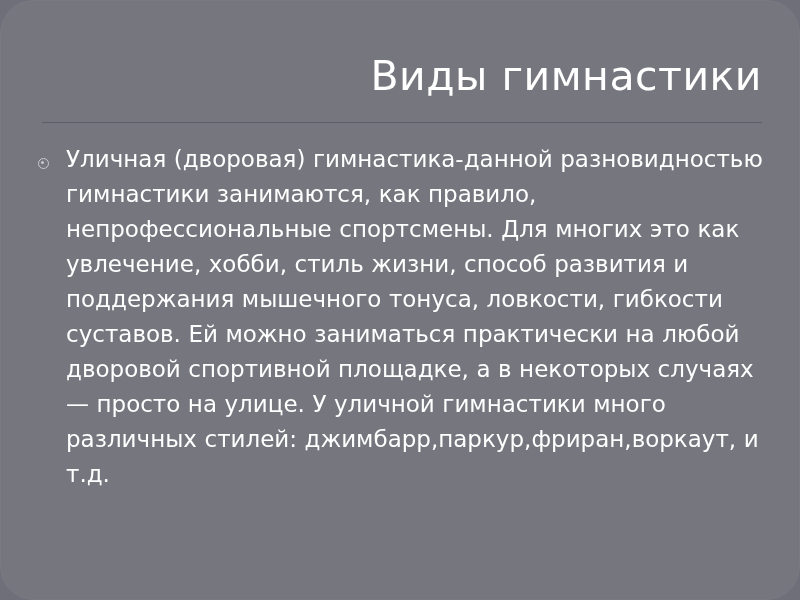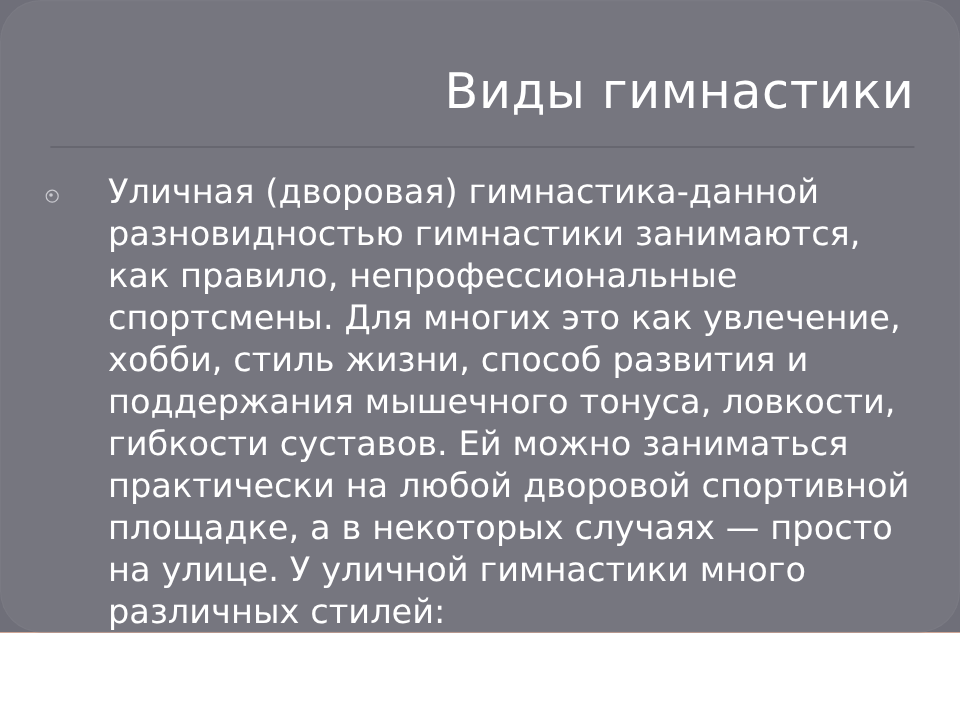--- a/index.html
+++ b/index.html
@@ -8,21 +8,21 @@
   }
   body {
     width: 800px;
     height: 600px;
     overflow: hidden;
     font-family: "DejaVu Sans", sans-serif;
   }
   .slide {
     position: relative;
     width: 800px;
-    height: 527px;
+    height: 600px;
     background: #c2410c;
     box-sizing: border-box;
     overflow: hidden;
   }
   
   .frame {
     position: absolute;
     left: 0;
     top: 0;
     right: 0;
@@ -88,27 +88,26 @@
     position: absolute;
     left: 2.2px;
     top: 2.2px;
     width: 3.2px;
     height: 3.2px;
     border-radius: 50%;
     background: #c9c9cf;
   }
   .bullet-text {
     flex: 1 1 auto;
-    font-size: 28px;
+    font-size: 23px;
     line-height: 35px;
     color: #ffffff;
     font-family: "DejaVu Sans", sans-serif;
     text-align: left;
     word-spacing: 0.2px;
-    margin-left: 24px;
   }
 </style>
 </head>
 <body>
 
 <div class="slide">
   <div class="frame-outer"></div>
   <div class="frame"></div>
 
   <div class="title">Виды гимнастики</div>

